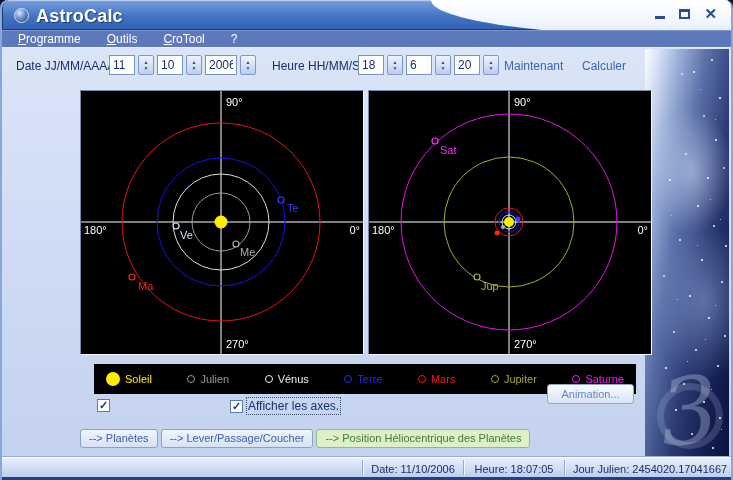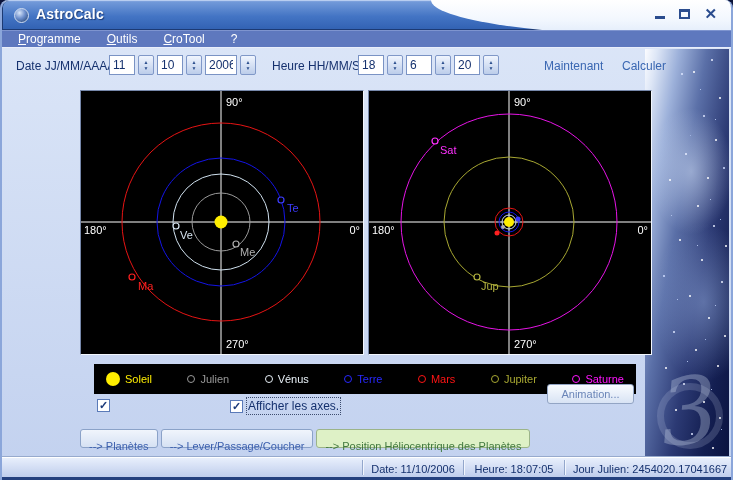--- a/index.html
+++ b/index.html
@@ -13,21 +13,21 @@
   .titlebar { position:absolute; top:0; left:0; right:0; height:30px;
     background:linear-gradient(to bottom,#8fadе2 0%,#7098d8 8%,#4374c4 55%,#3161b2 100%);
     background:linear-gradient(to bottom,#8fade2 0%,#7098d8 8%,#4374c4 55%,#3161b2 100%);
     border-radius:7px 7px 0 0; box-shadow:inset 0 1px 0 #b8cdf0, inset 0 0 0 1px #1c3a74; }
   .swoosh { position:absolute; top:0; right:0; width:300px; height:36px;
     background:linear-gradient(to bottom,#ffffff 0%,#f2f7fe 55%,#dfeafa 100%);
     border-bottom-left-radius:100% 120%; }
   .app-icon { position:absolute; left:12px; top:8px; width:15px; height:15px; border-radius:50%;
     background:radial-gradient(circle at 35% 30%, #d8e6fa, #6c8ecc 45%, #21406f 95%);
     border:1px solid #d0ddf0; }
-  .title-text { position:absolute; left:34px; top:6px; color:#fff; font-size:14px; font-weight:bold;
+  .title-text { position:absolute; left:34px; top:6px; color:#fff; font-size:18px; font-weight:bold;
     text-shadow:1px 1px 1px #1c3a74; letter-spacing:.2px; }
   .win-buttons { position:absolute; right:14px; top:7px; display:flex; gap:14px; align-items:center; }
   .wb { color:#2a4c8e; cursor:default; display:flex; align-items:center; justify-content:center; height:14px; }
   .wb-min .bar { display:block; width:10px; height:3px; background:#2a4c8e; margin-top:7px; }
   .wb-max .box { display:block; width:11px; height:10px; border:2px solid #2a4c8e; border-top-width:3px; }
   .wb-close { font-size:15px; font-weight:bold; line-height:14px; }
 
   
   .menubar { position:absolute; top:30px; left:0; right:0; height:18px; background:#5e78be;
     display:flex; align-items:center; padding-left:16px; gap:26px;
@@ -61,21 +61,21 @@
 
   
   .ctl-label { position:absolute; color:#15316e; font-size:12px; white-space:nowrap; }
   .spinfield { position:absolute; display:flex; height:20px;justify-content:flex-end; }
   .spinfield input { width:26px; height:20px; border:1px solid #7a93c4; font:12px "Liberation Sans",sans-serif;
     color:#15316e; padding:0 3px; background:#fff; }
   .spinfield input.year { width:32px; }
   .spinbtn { width:16px; height:20px; margin-left:3px; border:1px solid #8098c8; border-radius:2px;
     background:linear-gradient(#f0f5fe,#bccdea); display:flex; flex-direction:column; align-items:center;
     justify-content:center; font-size:5px; line-height:6px; color:#2c4f8e; cursor:default; }
-  .link { position:absolute; color:#3a67b2; font-size:12px; cursor:default;margin-left:40px; }
+  .link { position:absolute; color:#3a67b2; font-size:12px; cursor:default; }
 
   
   .panel { position:absolute; top:90px; width:284px; height:265px; background:#000;
     border:1px solid; border-color:#7788aa #f2f6fd #f2f6fd #7788aa; }
   .panel svg { display:block; }
 
   
   .legend { position:absolute; left:92px; top:364px; width:542px; height:30px; background:#000;
     display:flex; align-items:center; justify-content:space-between; padding:12px 12px; }
   .legend-item { display:flex; align-items:center; gap:5px; font-size:11px; }
@@ -87,21 +87,21 @@
   .cb { width:13px; height:13px; background:#fff; border:1px solid #5a7ab8; display:inline-flex;
     align-items:center; justify-content:center; font-size:11px; line-height:11px; color:#1c3a7a; font-weight:bold; }
   .optrow label { font-size:12px; color:#15316e; }
   .focus-dotted { outline:1px dotted #3c4c6e; outline-offset:1px; }
   .btn-animation { position:absolute; left:545px; top:384px; width:87px; height:20px;
     background:linear-gradient(#f9fcff,#d8e3f4); border:1px solid #93a5c4; border-radius:3px;
     font-size:11px; color:#6b86b8; text-align:center; line-height:18px; cursor:default; }
 
   
   .tabs { position:absolute; left:78px; top:429px; display:flex; gap:3px; }
-  .tab { height:19px; line-height:17px; padding:8px 8px; font-size:11px; white-space:nowrap;
+  .tab { height:19px; line-height:17px; padding:0 8px; font-size:11px; white-space:nowrap;
     background:linear-gradient(#f0f5fc,#d6e1f3); border:1px solid #8ba2c8; border-radius:3px;
     color:#3b5fae; cursor:default; }
   .tab.active { background:#def1c6; border-color:#9cb489; color:#41793e; }
 
   
   .statusbar { position:absolute; left:0; right:0; bottom:0; height:23px;
     background:linear-gradient(#e8effc,#bfcdec); border-top:1px solid #fff;
     box-shadow:0 -1px 0 #97aacd; border-bottom:3px solid #24407e;text-align:center; }
   .status-seg { position:absolute; top:2px; bottom:2px; border-left:1px solid #93a7cc;
     box-shadow:inset 1px 0 0 #f2f6fd; padding:3px 8px 0 8px; font-size:11px; color:#15316e; white-space:nowrap; }

